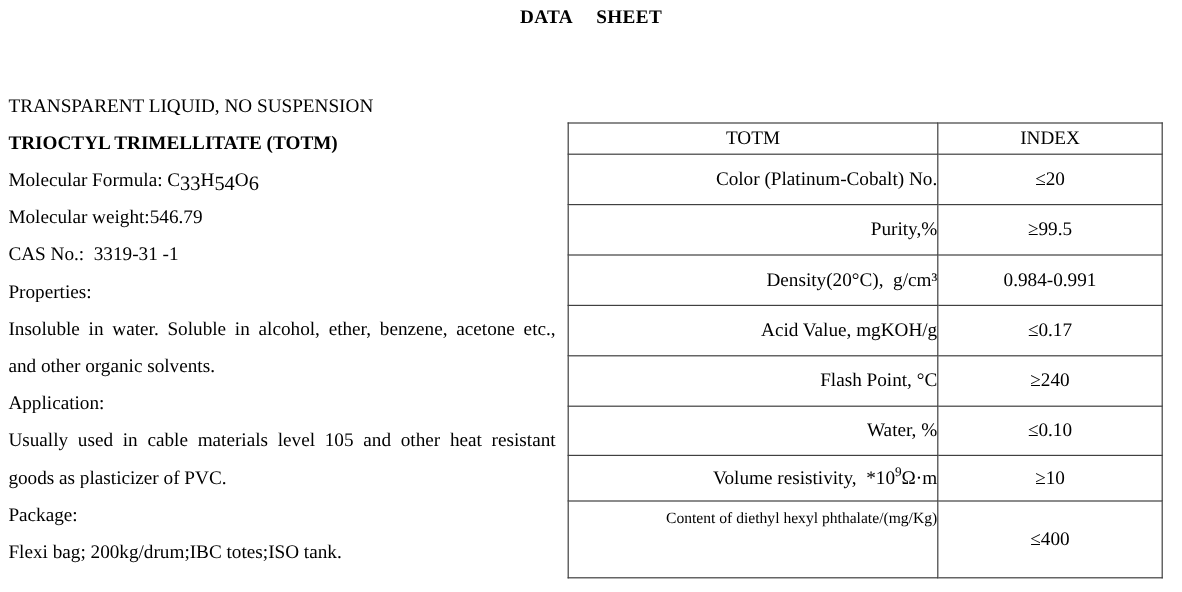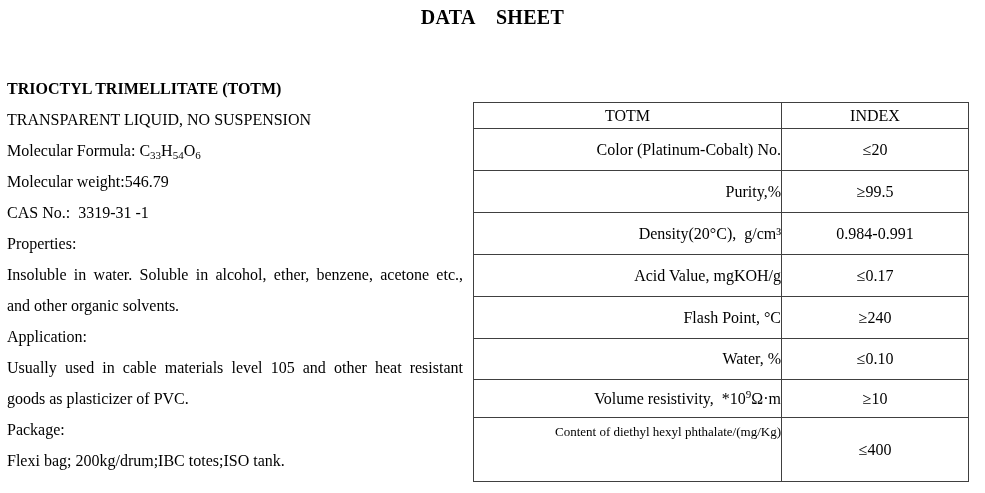--- a/index.html
+++ b/index.html
@@ -14,21 +14,21 @@
     position: relative;
     font-family: "Liberation Serif", "DejaVu Serif", serif;
     color: #000000;
   }
   .doc-title {
     position: absolute;
     top: 6px;
     left: 0;
     width: 100%;
     text-align: center;
-    font-size: 20px;
+    font-size: 16px;
     font-weight: bold;
     word-spacing: 16px;
     letter-spacing: 0.3px;
   }
   .left-panel {
     position: absolute;
     left: 7px;
     top: 73px;
     width: 456px;
   }
@@ -41,21 +41,21 @@
   }
   .line.bold {
     font-weight: bold;
   }
   .line.justify {
     white-space: normal;
     text-align: justify;
     text-align-last: justify;
   }
   sub.molsub {
-    font-size: 11px;
+    font-size: 17px;
     line-height: 0;
     vertical-align: baseline;
     position: relative;
     bottom: -3px;
     margin-top: 45px;
   }
   sup.rsup {
     font-size: 11px;
     line-height: 0;
     vertical-align: baseline;
@@ -105,22 +105,22 @@
     vertical-align: top;
     padding-top: 6px;
   }
 </style>
 </head>
 <body>
 
 <div class="doc-title">DATA SHEET</div>
 
 <div class="left-panel">
+  <div class="line">TRANSPARENT LIQUID, NO SUSPENSION</div>
   <div class="line bold">TRIOCTYL TRIMELLITATE (TOTM)</div>
-  <div class="line">TRANSPARENT LIQUID, NO SUSPENSION</div>
   <div class="line"><span>Molecular Formula: C</span><sub class="molsub">33</sub><span>H</span><sub class="molsub">54</sub><span>O</span><sub class="molsub">6</sub></div>
   <div class="line">Molecular weight:546.79</div>
   <div class="line">CAS No.:  3319-31 -1</div>
   <div class="line">Properties:</div>
   <div class="line justify">Insoluble in water. Soluble in alcohol, ether, benzene, acetone etc.,</div>
   <div class="line">and other organic solvents.</div>
   <div class="line">Application:</div>
   <div class="line justify">Usually used in cable materials level 105 and other heat resistant</div>
   <div class="line">goods as plasticizer of PVC.</div>
   <div class="line">Package:</div>

